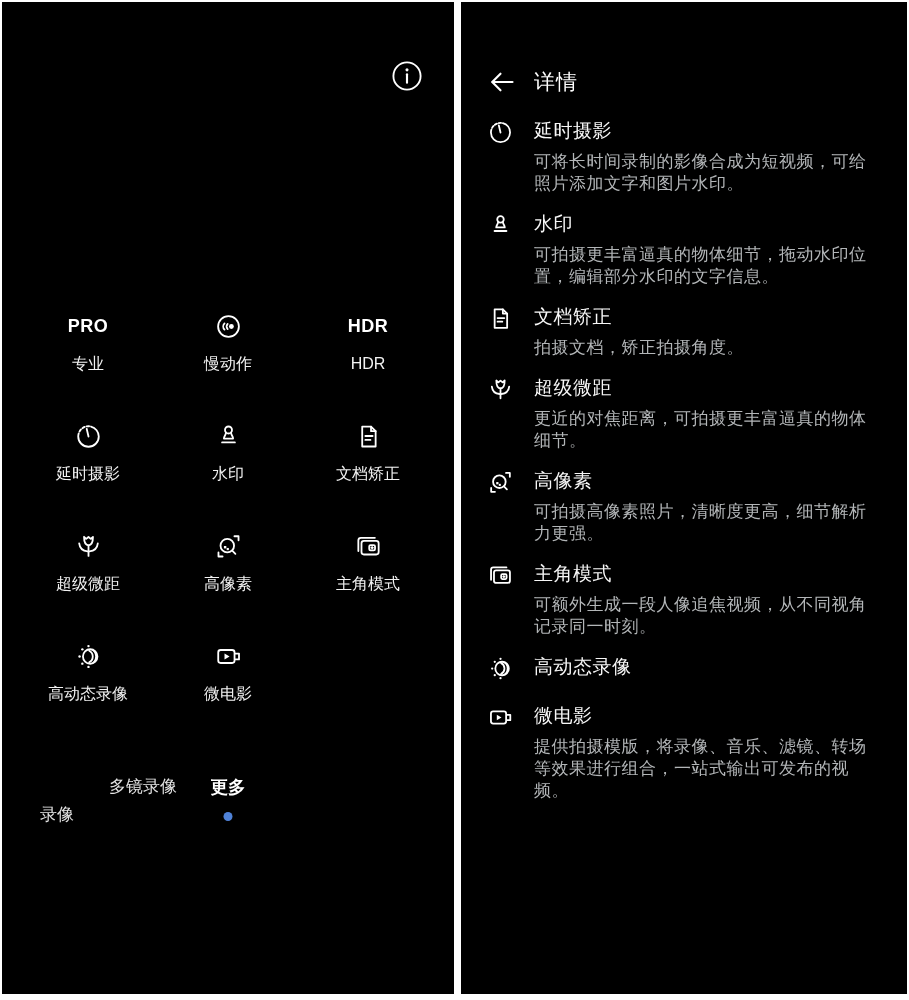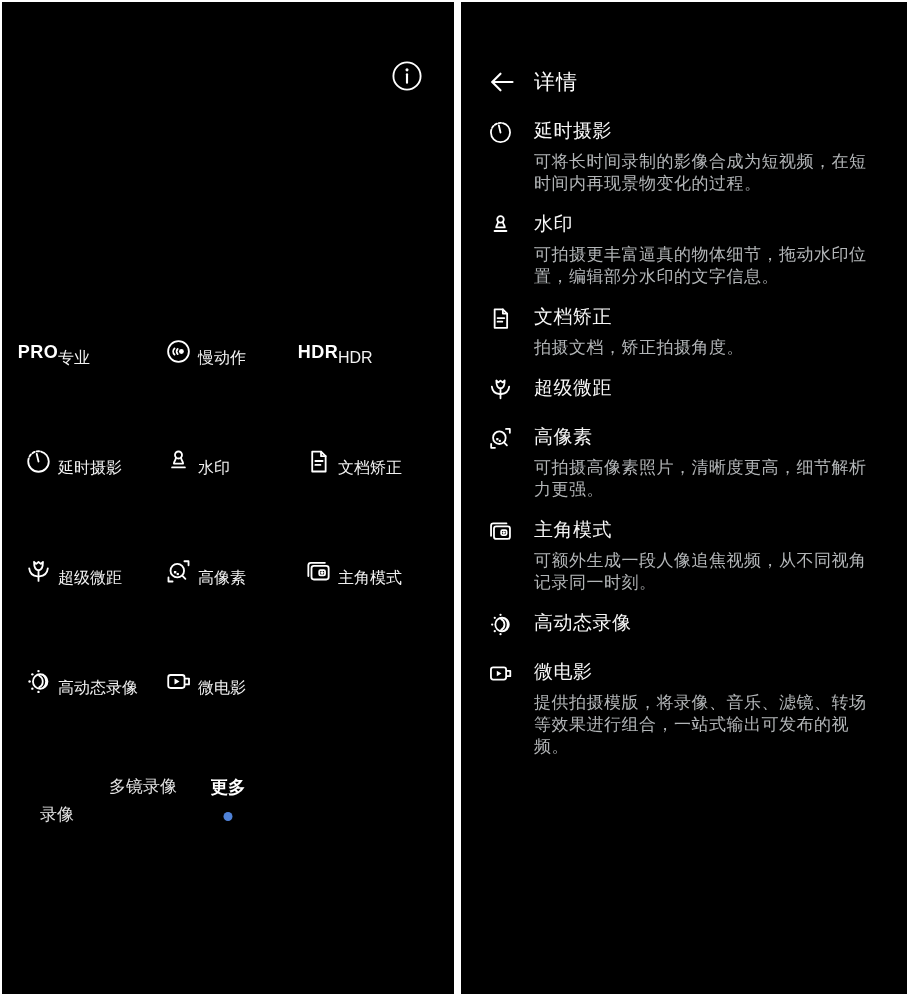--- a/index.html
+++ b/index.html
@@ -13,21 +13,21 @@
   .panel-right{left:461px;width:446px;font-family:Liberation Serif, serif;}
 
   svg.ic{display:block;stroke:#fff;fill:none;stroke-width:1.5;stroke-linecap:round;stroke-linejoin:round;}
 
   
   .info-btn{position:absolute;top:58px;left:389px;width:32px;height:32px;cursor:pointer;}
   .mode-grid{
     position:absolute;top:280px;left:0;width:452px;
     display:grid;grid-template-columns:repeat(3,1fr);padding:0 16px;box-sizing:border-box;
   }
-  .mode-item{height:110px;display:flex;flex-direction:row;align-items:center;padding-top:29px;box-sizing:border-box;cursor:pointer;}
+  .mode-item{height:110px;display:flex;flex-direction:column;align-items:center;padding-top:29px;box-sizing:border-box;cursor:pointer;}
   .mode-icon-box{height:30px;width:40px;display:flex;align-items:center;justify-content:center;}
   .mode-icon-box svg{width:29px;height:29px;}
   .mode-icon-text{color:#fff;font-weight:bold;font-size:18px;letter-spacing:.5px;line-height:30px;}
   .mode-label{margin-top:12px;color:#f2f2f2;font-size:16px;line-height:22px;white-space:nowrap;}
 
   .tabs{position:absolute;top:774px;left:0;width:452px;height:60px;}
   .tab{position:absolute;transform:translateX(-50%);color:#e3e3e3;font-size:17px;line-height:22px;white-space:nowrap;cursor:pointer;}
   .tab.active{color:#fff;font-weight:bold;font-size:17.5px;}
   .tab-1{left:55px;margin-top:28px;}
   .tab-2{left:141px;}
@@ -246,21 +246,21 @@
   <div class="sections">
 
     <div class="section">
       <div class="section-icon-box">
           <svg class="ic" viewBox="0 0 24 24">
             <use href="#sym-timelapse"></use>
           </svg>
         </div>
       <div class="section-text">
         <div class="section-title">延时摄影</div>
-        <div class="section-desc">可将长时间录制的影像合成为短视频，在短时间内再现景物变化的过程。</div>
+        <div class="section-desc">可将长时间录制的影像合成为短视频，可给照片添加文字和图片水印。</div>
       </div>
     </div>
 
     <div class="section">
       <div class="section-icon-box">
           <svg class="ic" viewBox="0 0 24 24">
             <use href="#sym-watermark"></use>
           </svg>
         </div>
       <div class="section-text">
@@ -282,20 +282,21 @@
     </div>
 
     <div class="section">
       <div class="section-icon-box">
           <svg class="ic" viewBox="0 0 24 24">
             <use href="#sym-macro"></use>
           </svg>
         </div>
       <div class="section-text">
         <div class="section-title">超级微距</div>
+        <div class="section-desc">更近的对焦距离，可拍摄更丰富逼真的物体细节。</div>
       </div>
     </div>
 
     <div class="section">
       <div class="section-icon-box">
           <svg class="ic" viewBox="0 0 24 24">
             <use href="#sym-highpixel"></use>
           </svg>
         </div>
       <div class="section-text">

